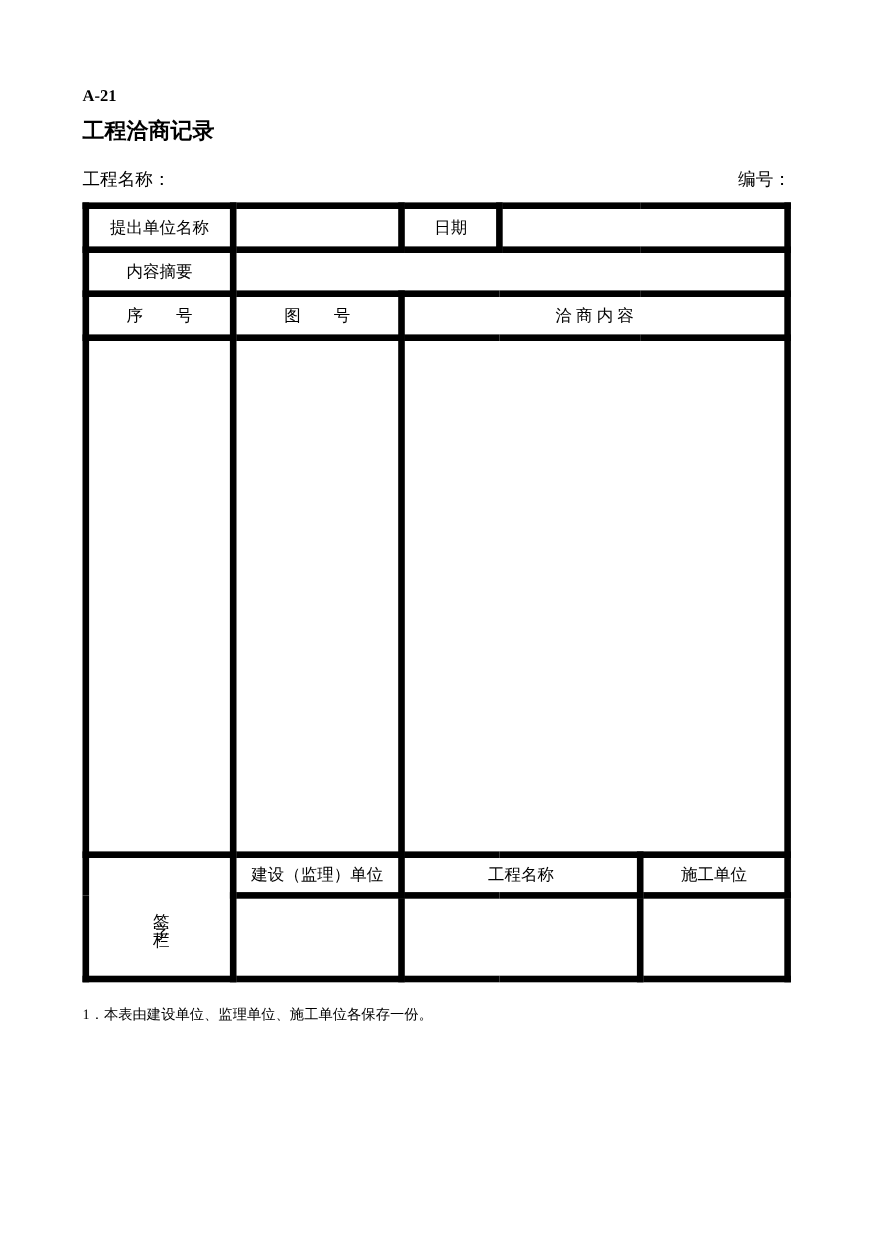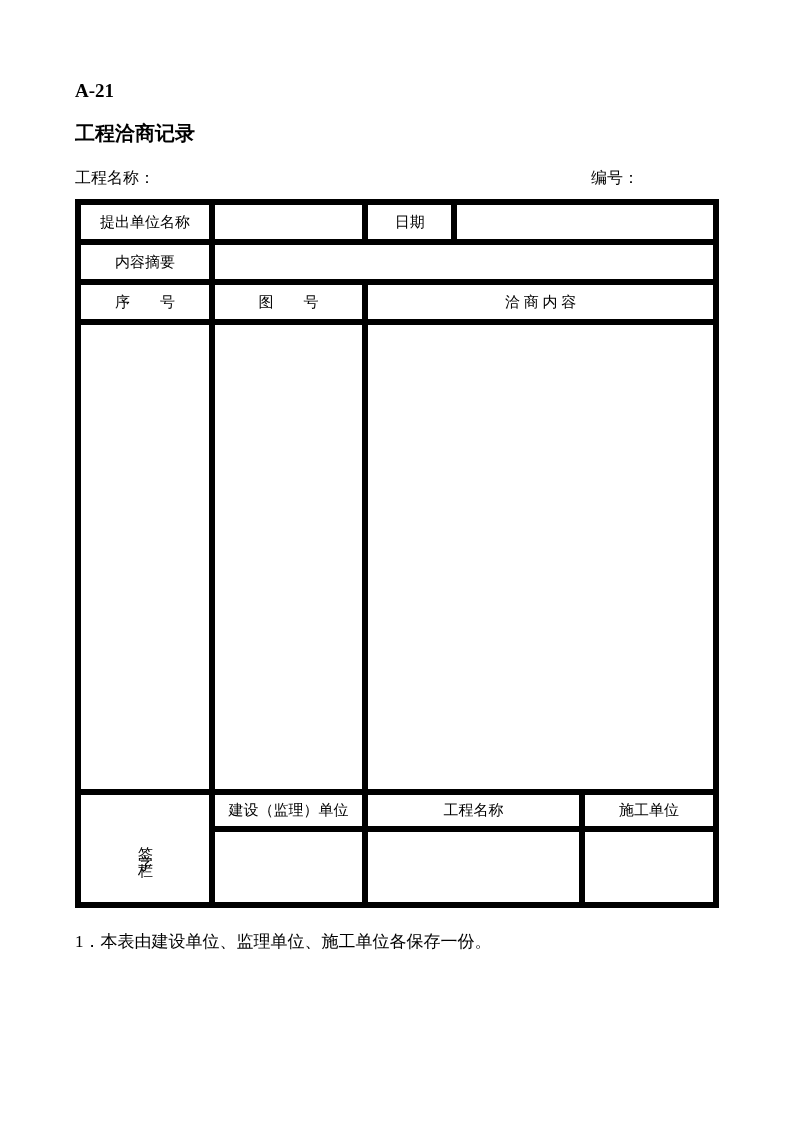--- a/index.html
+++ b/index.html
@@ -10,38 +10,37 @@
     body {
       font-family: "SimSun", "宋体", serif;
       background: #fff;
       width: 794px;
       height: 1123px;
       padding: 80px 75px 50px 75px;
       color: #000;
     }
     .form-code {
       font-weight: bold;
-      font-size: 19px;
-      margin-bottom: 18px;
+      font-size: 15px;
+      margin-bottom: 8px;
     }
     .title {
       text-align: left;
       font-size: 20px;
       font-weight: bold;
       margin-bottom: 21px;
     }
     .info-row {
       display: flex;
       justify-content: space-between;
       font-size: 16px;
       margin-bottom: 10px;
       text-align: center;
     }
     .form-number {
-      margin-right: 80px;
     }
     table {
       width: 100%;
       border-collapse: collapse;
       margin-bottom: 15px;
     }
     td {
       border: 6px solid #000000;
       text-align: center;
       font-size: 15px;
@@ -67,21 +66,21 @@
     .row-sign-body td {
       height: 76px;
     }
     .vertical-text {
       writing-mode: vertical-rl;
       text-orientation: upright;
       letter-spacing: 8px;
       display: inline-block;
     }
     .notes {
-      font-size: 17px;
+      font-size: 13px;
       line-height: 2.2;
     }
   </style>
 </head>
 <body>
 
 <div class="form-code">A-21</div>
 
 <div class="title">工程洽商记录</div>
 

